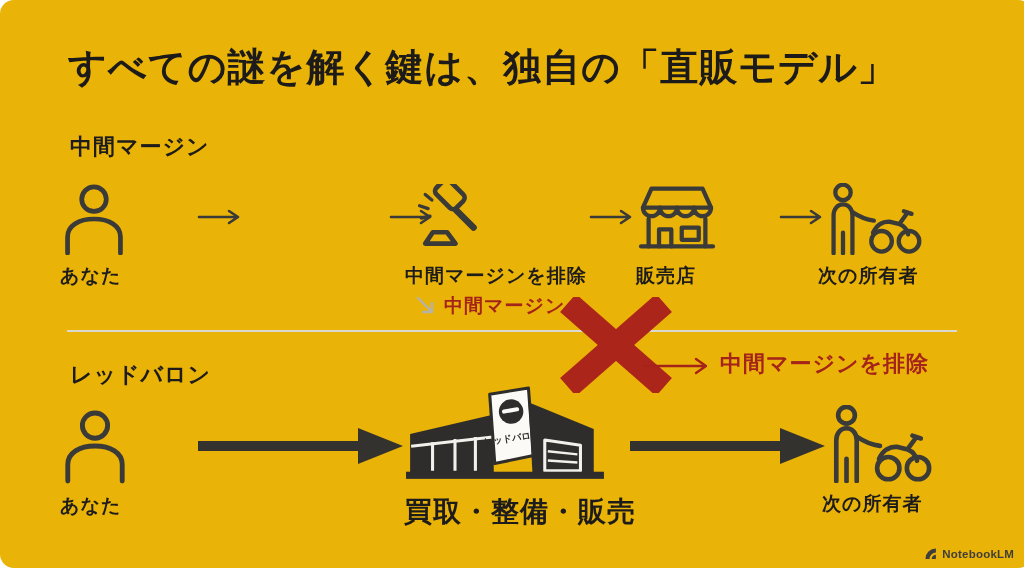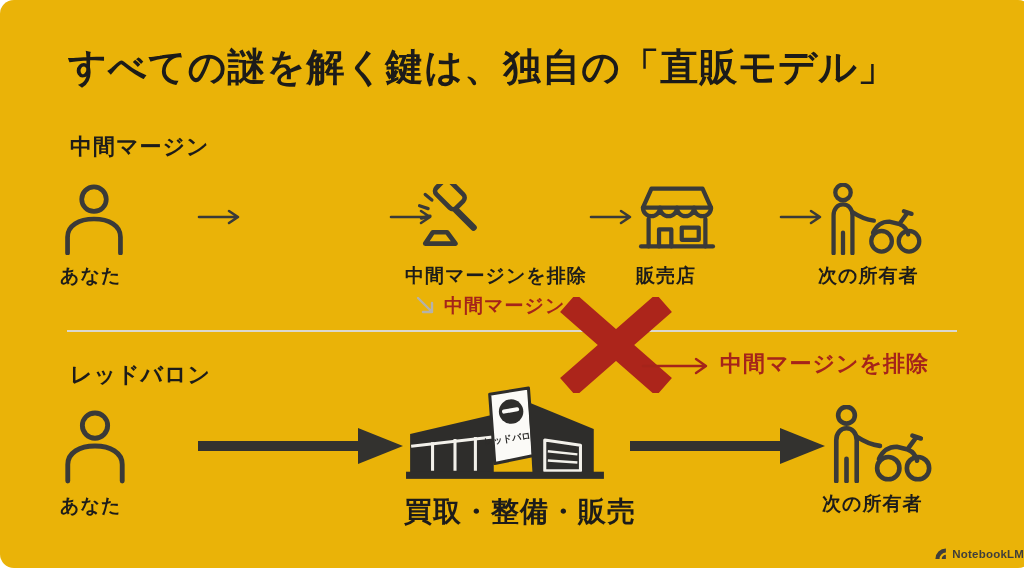--- a/index.html
+++ b/index.html
@@ -24,21 +24,21 @@
   .node-label{margin-top:7px;font-weight:700;font-size:19px;letter-spacing:1px;white-space:nowrap;color:#1d1c1a;}
   .node-label.big{font-size:28px;}
   .thin-arrow{position:absolute;top:208px;}
   .divider{position:absolute;left:67px;top:330px;width:890px;height:2px;background:#dbd8cf;z-index:1;}
   .margin-note{position:absolute;left:414px;top:293px;display:flex;align-items:center;gap:6px;z-index:2;}
   .margin-note .txt{font-size:19px;font-weight:700;letter-spacing:1px;color:#a5241a;white-space:nowrap;}
   .big-x{position:absolute;left:558px;top:297px;z-index:3;}
   .elim-arrow{position:absolute;left:641px;top:353px;z-index:3;}
   .elim-text{position:absolute;left:720px;top:349px;font-size:22px;font-weight:700;letter-spacing:1px;color:#a5241a;white-space:nowrap;z-index:3;}
   .thick-arrow{position:absolute;top:428px;}
-  .watermark{position:absolute;right:8px;bottom:7px;display:flex;align-items:center;gap:4px;
+  .watermark{position:absolute;right:18px;bottom:7px;display:flex;align-items:center;gap:4px;
     font-size:11.5px;font-weight:600;color:#3f3e3b;letter-spacing:.2px;}
   svg{display:block;}
 </style>
 </head>
 <body>
 
 <div class="slide">
 
   <div class="title">すべての謎を解く鍵は、独自の「直販モデル」</div>
 

